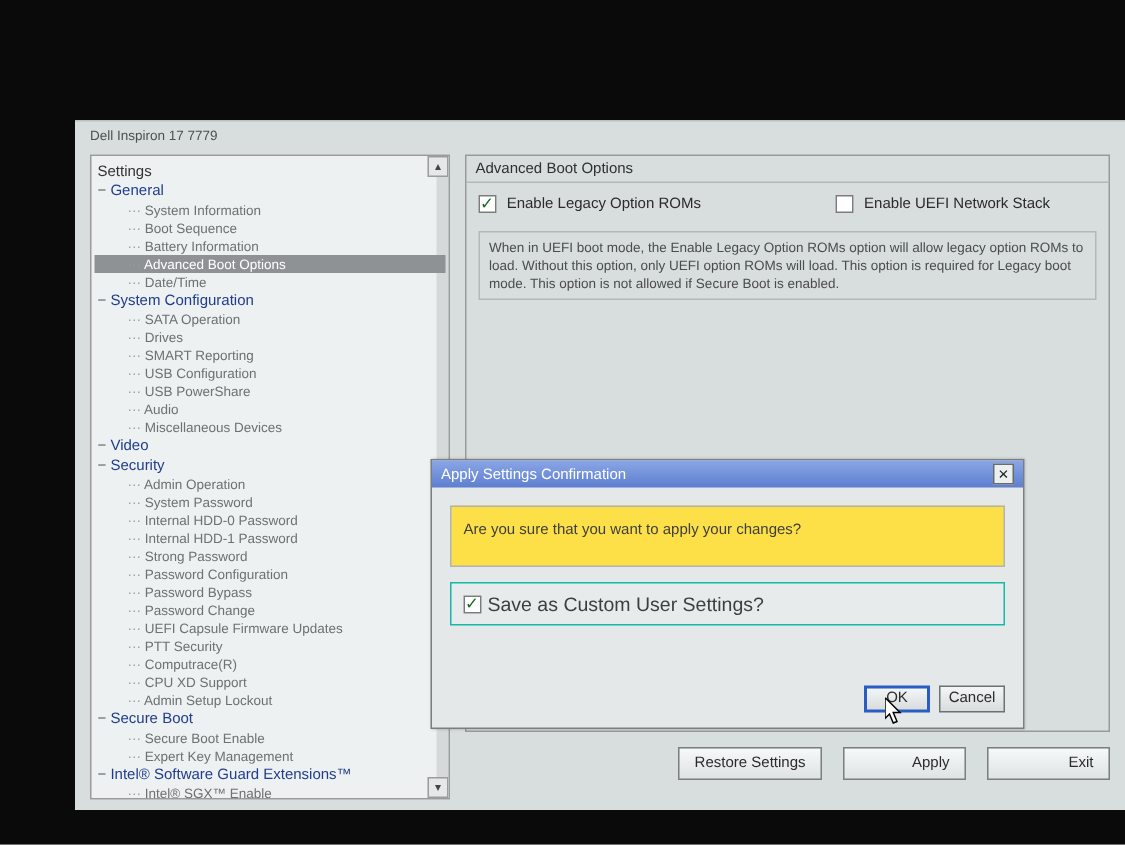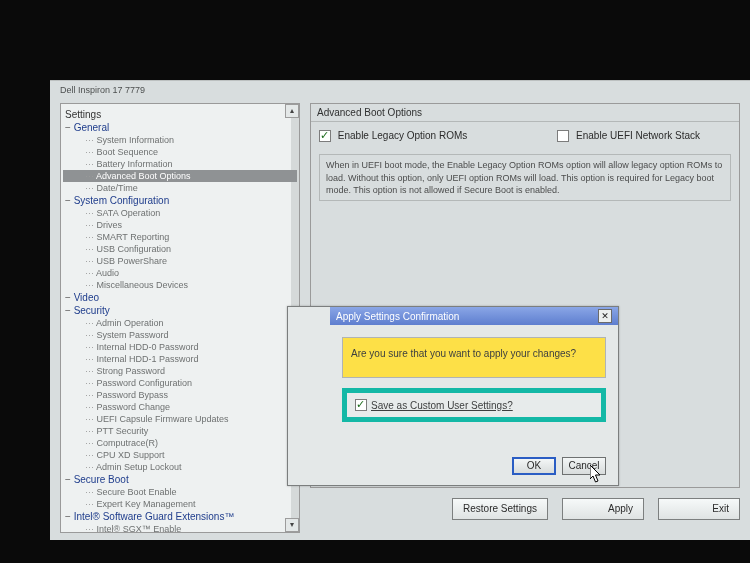--- a/index.html
+++ b/index.html
@@ -132,25 +132,24 @@
     background: linear-gradient(#f6f9f9, #dfe3e3);
     font-size: 10px;
     text-align: right;
     line-height: 20px;
     cursor: pointer;
   }
   
   .modal {
     position: absolute;
     left: 237px; top: 225px;
-    width: 332px; height: 180px;
+    width: 396px; height: 180px;
     background: #e4e8e8;
     border: 1px solid #7b7e7e;
     box-shadow: 0 0 2px rgba(0,0,0,.25);
-    padding-left: 42px;
   }
   .modal-title {
     height: 18px;
     background: linear-gradient(#8aa6e6, #5e7ecf);
     color: #fff;
     font-size: 10px;
     padding: 2px 6px;
     display: flex;
     justify-content: space-between;
     align-items: center;
@@ -167,27 +166,26 @@
     margin: 12px 12px 10px 12px;
     padding: 10px 8px 18px 8px;
     border: 1px solid #b0b4b4;
     background: #fde047;
     font-size: 10px;
     color: #3d3f3f;
   }
   .modal-option {
     margin: 0 12px;
     padding: 6px 8px;
-    border: 5px solid #14b8a6;
+    border: 1px solid #14b8a6;
     background: #e7ebeb;
-    font-size: 10px;
+    font-size: 13px;
     color: #3d3f3f;
     display: flex;
     align-items: center;
-    text-decoration: underline;
   }
   .modal-actions {
     position: absolute;
     right: 12px; bottom: 10px;
     display: flex; gap: 6px;
     align-items: center;
     margin-left: 23px;
   }
   .btn-sm {
     min-width: 44px; height: 18px;

